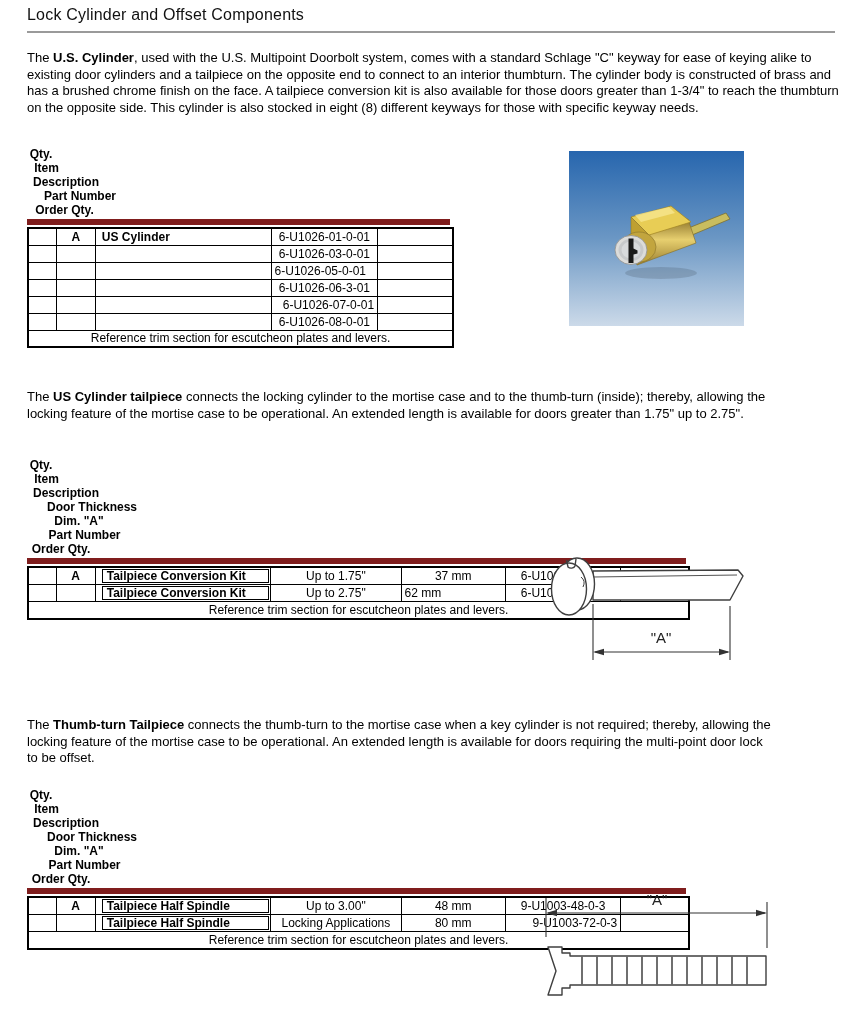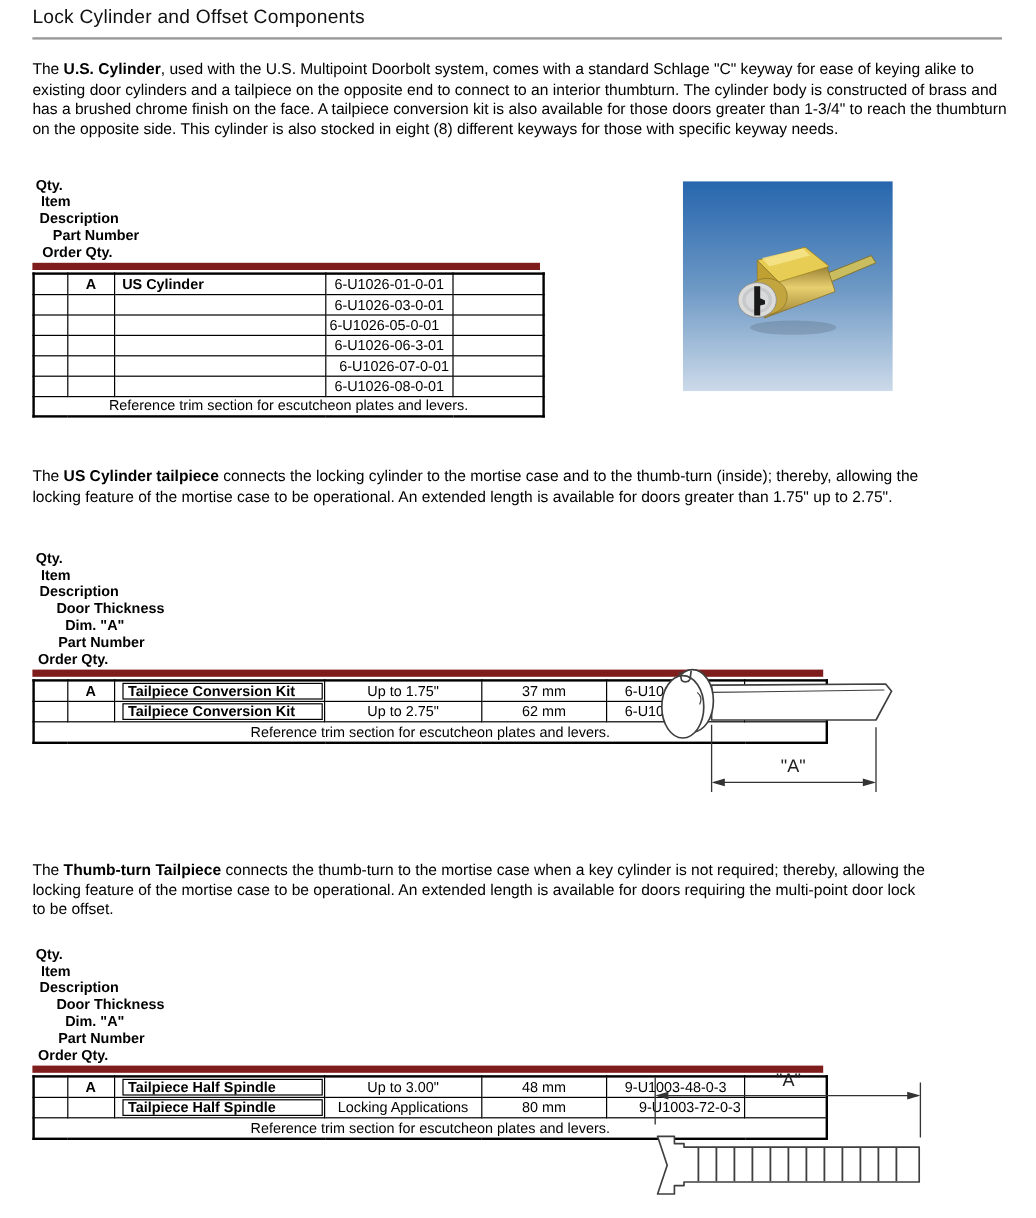--- a/index.html
+++ b/index.html
@@ -163,21 +163,21 @@
           <td style="text-align: center;">6-U1002-37-0-3</td>
           <td style="text-align: center;"></td>
         </tr>
         <tr>
           <td style="text-align: center;"></td>
           <td class="b" style="text-align: center;"></td>
           <td class="desc-boxed" style="text-align: left; padding-left: 6px;">
             <div class="desc-inner">Tailpiece Conversion Kit</div>
           </td>
           <td style="text-align: center;">Up to 2.75"</td>
-          <td style="text-align: center;">62 mm</td>
+          <td style="">62 mm</td>
           <td style="text-align: center;">6-U1002-62-0-8</td>
           <td style="text-align: center;"></td>
         </tr>
         <tr>
           <td colspan="7" class="footer-cell">Reference trim section for escutcheon plates and levers.</td>
         </tr>
       </tbody>
     </table>
 </div>
 

